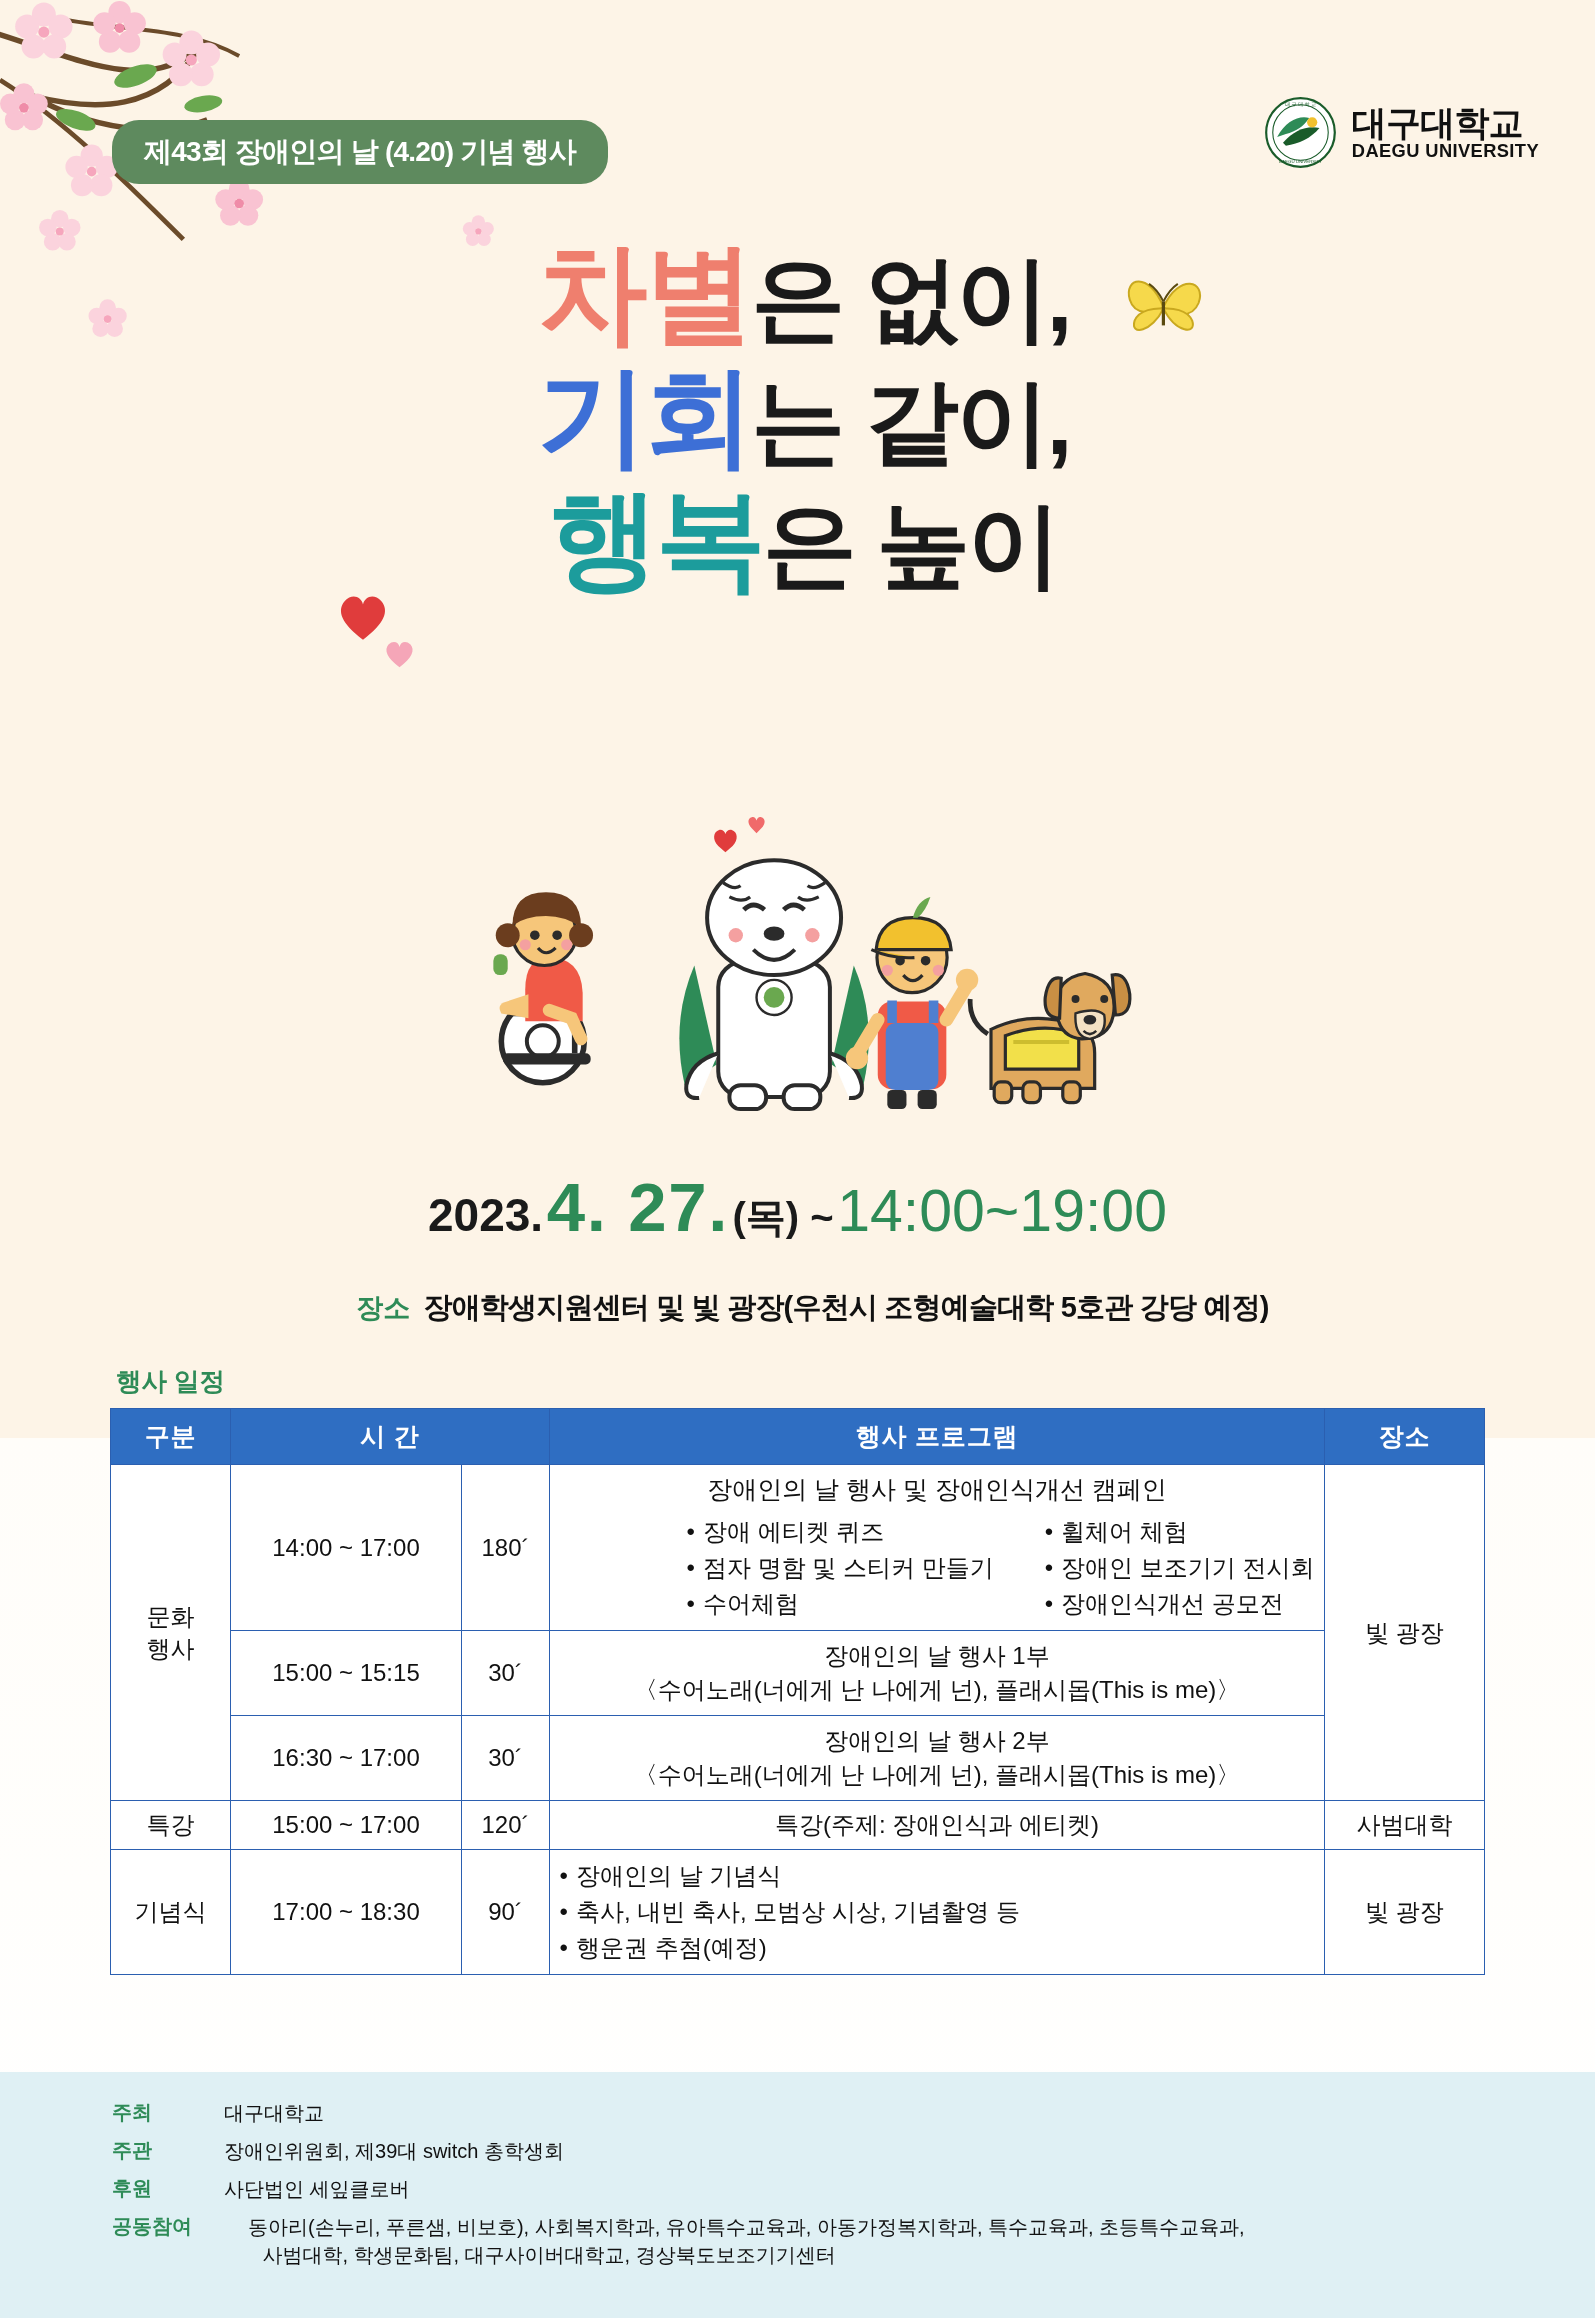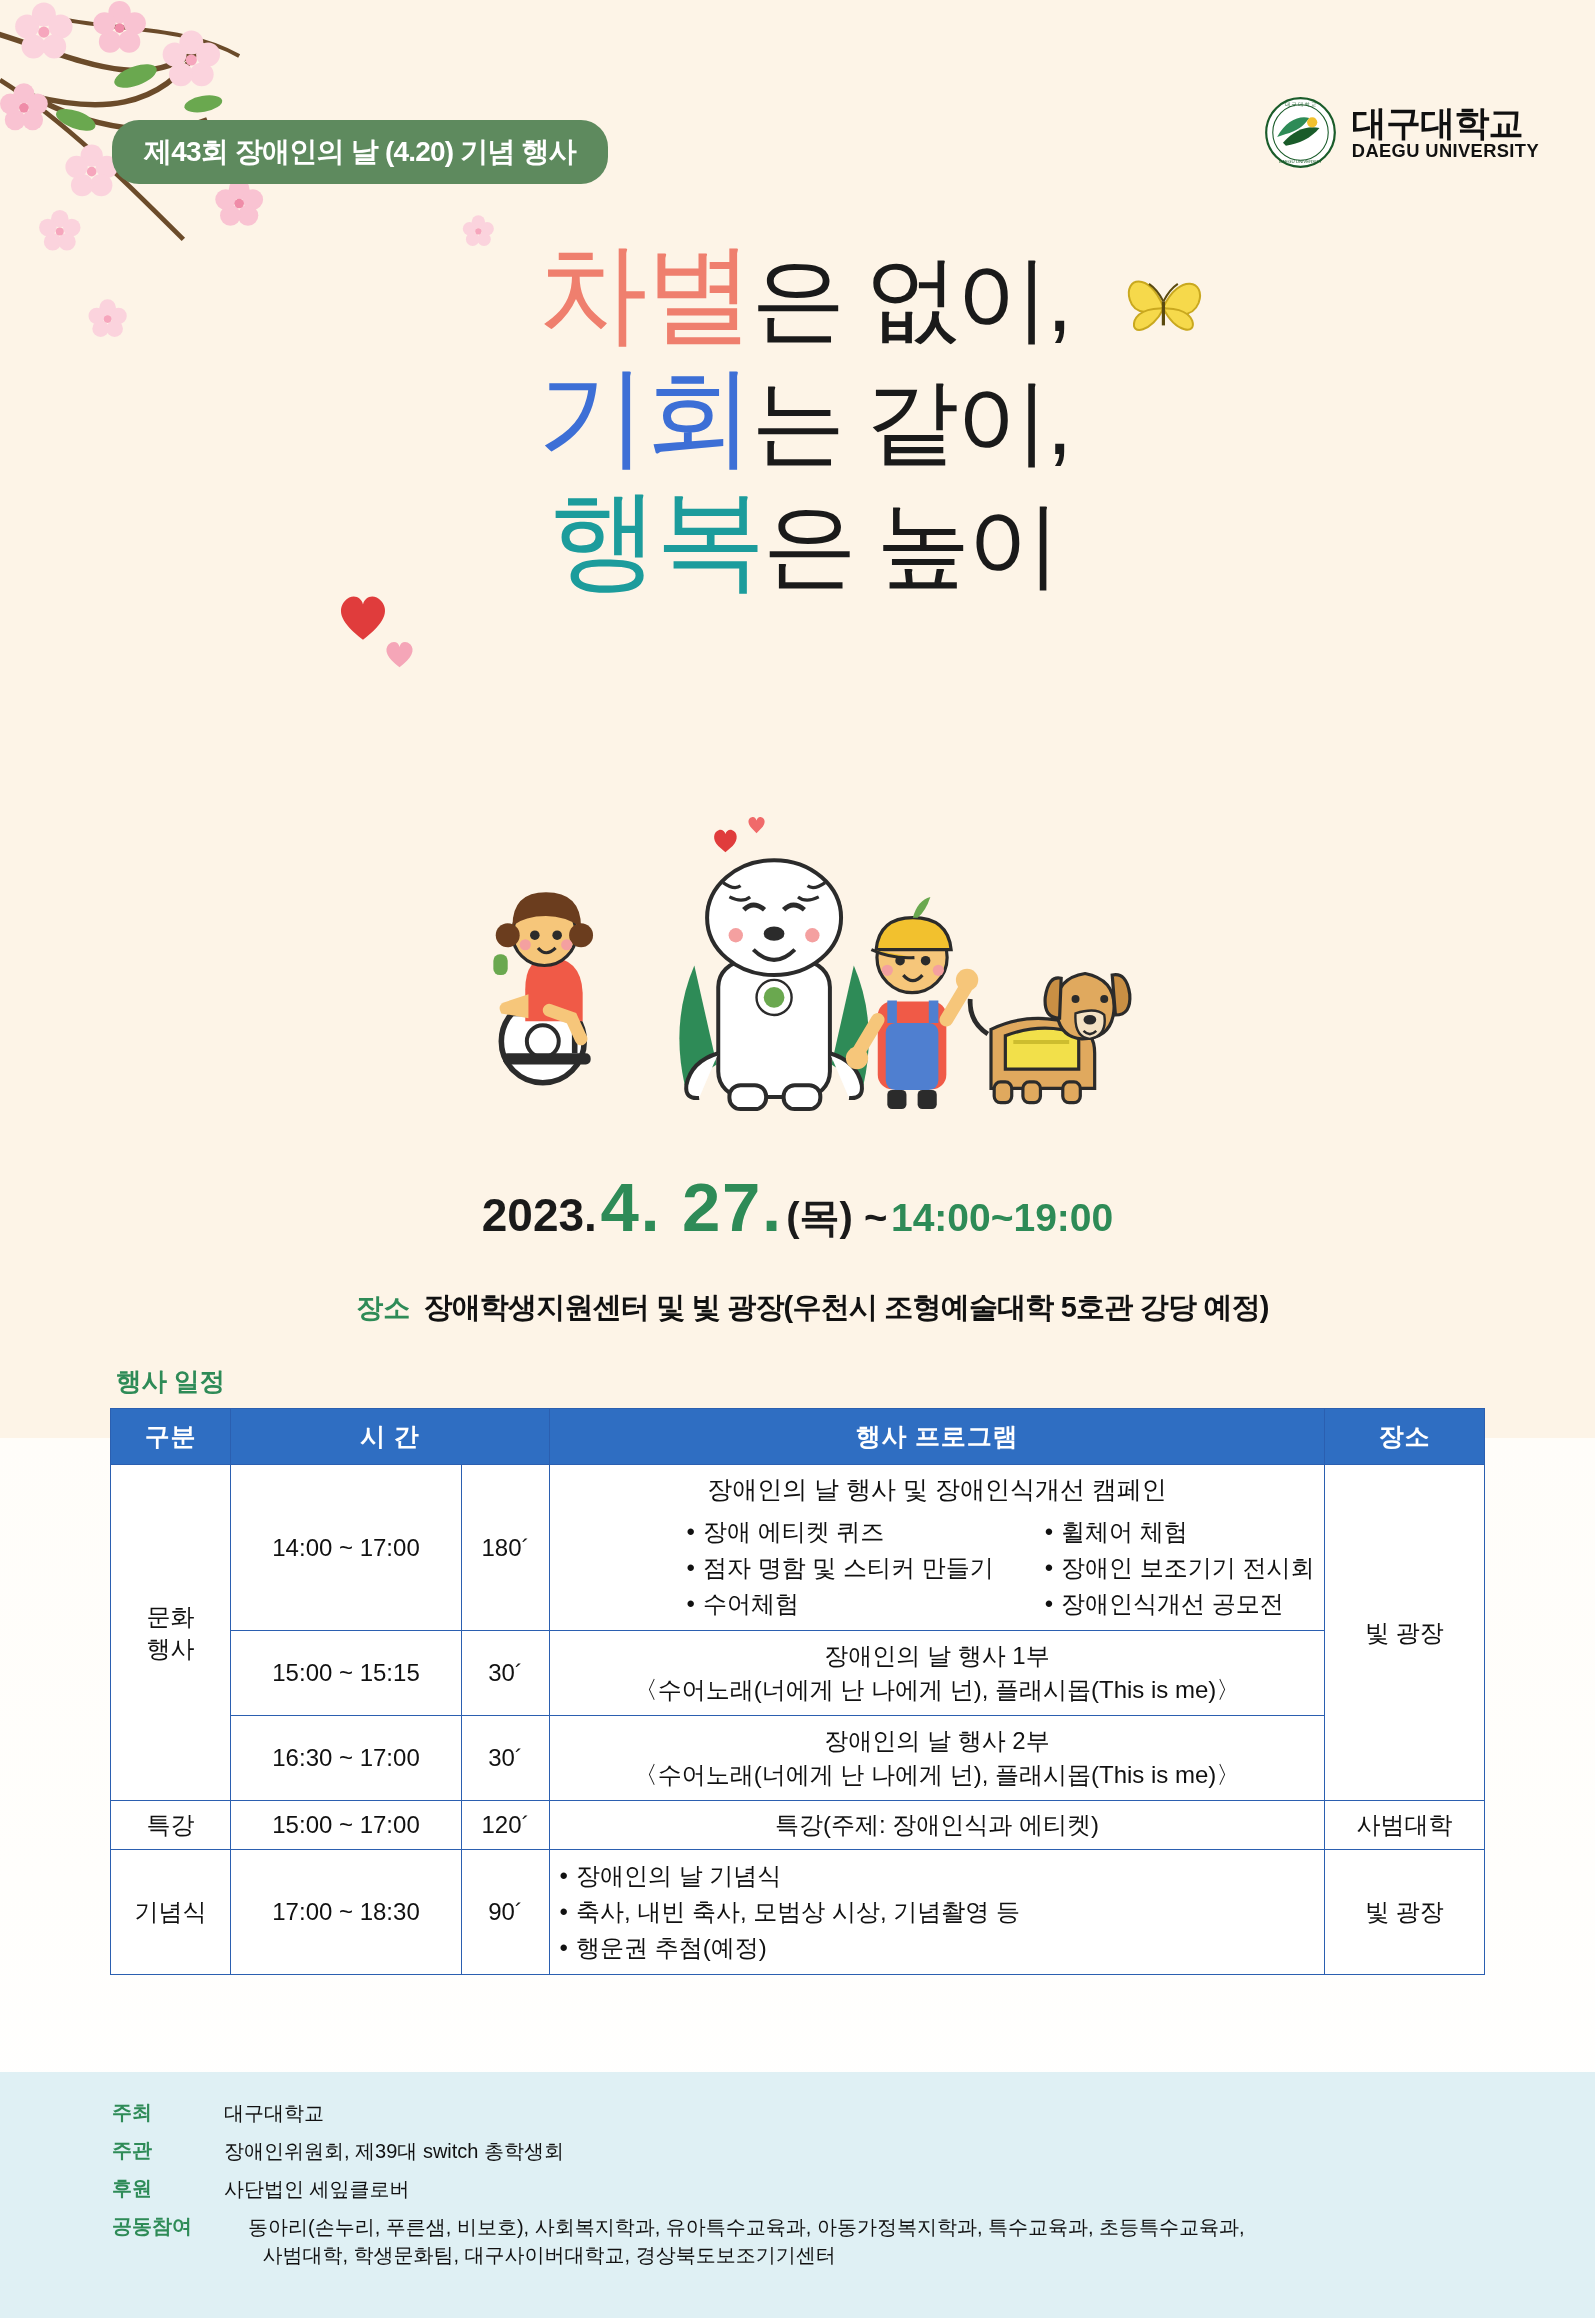--- a/index.html
+++ b/index.html
@@ -37,41 +37,41 @@
   }
 
   .univ-logo { position:absolute; right:56px; top:96px; display:flex; align-items:center; gap:14.4px; }
   .univ-emblem { width:73px; height:73px; }
   .univ-text { line-height:1.05; }
   .univ-text .ko { font-size:35px; font-weight:bold; color:#111; letter-spacing:-0.8px; }
   .univ-text .en { font-size:18.3px; font-weight:bold; color:#111; letter-spacing:0.4px; }
 
   
   .headline { position:absolute; left:0; right:0; top:231px; text-align:center; }
-  .hl-line { font-size:94px; font-weight:normal; line-height:1.12; letter-spacing:-3.2px; white-space:nowrap;margin-left:12px; }
+  .hl-line { font-size:94px; font-weight:bold; line-height:1.12; letter-spacing:-3.2px; white-space:nowrap;margin-left:12px; }
   .hl-line .big { font-size:110px; }
   .c-red { color:#ef7f6e; }
   .c-blue { color:#3d6fd6; }
   .c-teal { color:#1c9c9c; }
   .c-dark { color:#1a1a1a; }
 
   .butterfly { position:absolute; left:1117px; top:263px; width:96px; height:88px; }
   .heart-big { position:absolute; left:335px; top:590px; width:56px; height:53px; }
   .heart-small { position:absolute; left:383px; top:638px; width:33px; height:32px; }
 
   
   .characters { position:absolute; left:0; right:0; top:814px; text-align:center; }
   .characters svg { width:686px; height:319px; }
 
   
   .dateline { position:absolute; left:0; right:0; top:1168px; text-align:center; white-space:nowrap; }
   .dateline .yr { font-size:46px; font-weight:bold; color:#1a1a1a; }
   .dateline .md { font-size:69px; font-weight:bold; color:#2e8b57; letter-spacing:1.6px; }
   .dateline .dw { font-size:40px; font-weight:bold; color:#1a1a1a; }
-  .dateline .tm { font-size:39px; font-weight:bold; color:#2e8b57; }
+  .dateline .tm { font-size:59px; font-weight:normal; color:#2e8b57; }
 
   .placeline { position:absolute; left:0; right:0; top:1288px; text-align:center; white-space:nowrap;margin-left:30px; }
   .placeline .lbl { font-size:27px; font-weight:bold; color:#2e8b57; margin-right:9.6px; }
   .placeline .val { font-size:29px; font-weight:bold; color:#111; letter-spacing:-0.8px; }
 
   
   .sched-title { position:absolute; left:116px; top:1364px; font-size:25.5px; font-weight:bold; color:#2e8b57; }
 
   table.schedule {
     position:absolute;

